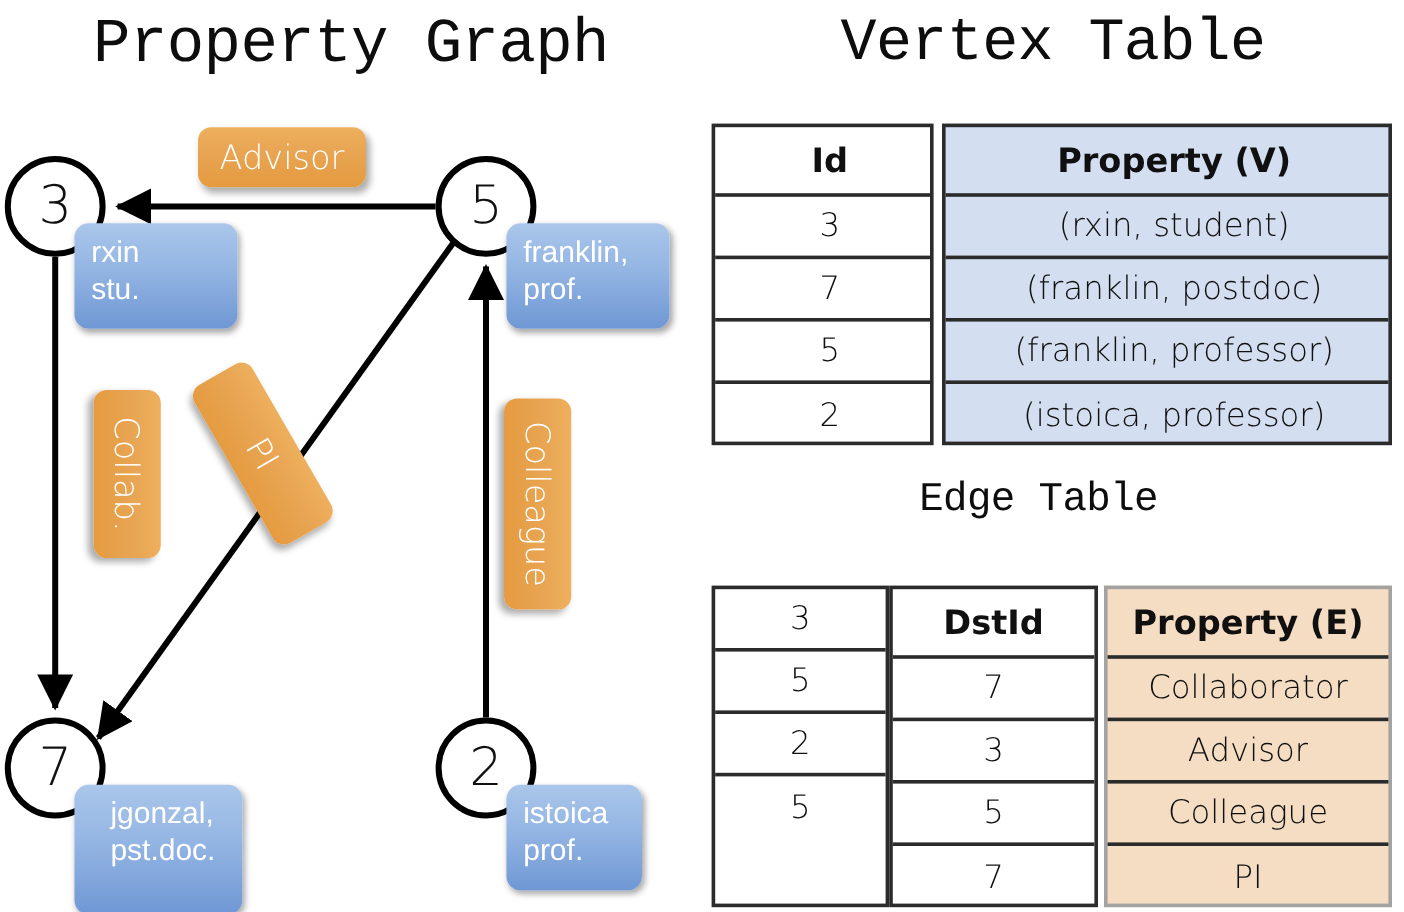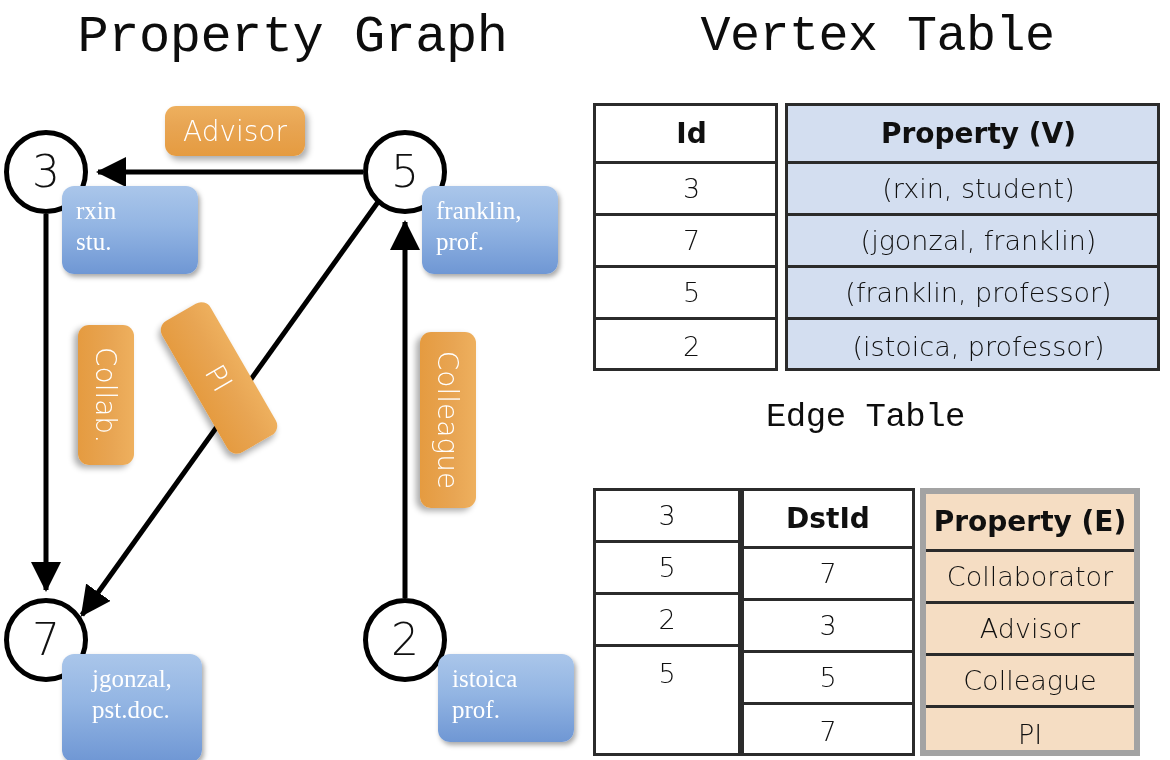--- a/index.html
+++ b/index.html
@@ -76,32 +76,32 @@
   #node-7 { left: 4px;   top: 598px; }
   #node-2 { left: 363px; top: 598px; }
 
   
   .prop-box {
     position: absolute;
     border-radius: 12px;
     background: linear-gradient(180deg, #aac6ea 0%, #93b5e3 45%, #6f97d4 100%);
     box-shadow: 2px 3px 5px rgba(0,0,0,0.35);
     color: #ffffff;
-    font-family: Liberation Serif, serif;
+    font-family: Liberation Sans, sans-serif;
     font-weight: 300;
     font-size: 25px;
     line-height: 1.25;
     padding: 9px 14px;
     box-sizing: border-box;
     z-index: 8;
   }
   #prop-3 { left: 62px;  top: 186px; width: 136px; height: 88px; }
   #prop-5 { left: 422px; top: 186px; width: 136px; height: 88px; }
   #prop-7 { left: 62px;  top: 654px; width: 140px; height: 108px; padding-left: 30px; }
-  #prop-2 { left: 438px; top: 654px; width: 136px; height: 88px; }
+  #prop-2 { left: 422px; top: 654px; width: 113px; height: 88px; }
   .prop-box .line2 { display: block; }
 
   
   .edge-label {
     position: absolute;
     border-radius: 11px;
     background: linear-gradient(180deg, #eeb05e 0%, #e8a553 40%, #e59b40 100%);
     box-shadow: 3px 4px 6px rgba(0,0,0,0.33);
     color: #ffffff;
     font-family: "DejaVu Sans", sans-serif;
@@ -169,22 +169,22 @@
     background: #ffffff;
   }
   #et-dst-col {
     position: absolute; left: 148px; top: 0;
     width: 174px; height: 268px;
     border: 3px solid #2b2b2b; box-sizing: border-box;
     background: #ffffff;
   }
   #et-prop-col {
     position: absolute; left: 327px; top: 0;
-    width: 220px; height: 268px;
-    border: 6px solid #a3a3a3; box-sizing: border-box;
+    width: 240px; height: 268px;
+    border: 3px solid #a3a3a3; box-sizing: border-box;
     background: #f5ddc3;
   }
   #et-src-col .cell, #et-dst-col .cell, #et-prop-col .cell { height: 52px; font-size: 27px; }
   #et-src-col .cell.head, #et-dst-col .cell.head, #et-prop-col .cell.head { height: 58px; font-size: 28px; }
 </style>
 </head>
 <body>
 
 <div class="title" id="title-property-graph">Property Graph</div>
 <div class="title" id="title-vertex-table">Vertex Table</div>
@@ -248,21 +248,21 @@
   <div id="vt-id-col">
     <div class="cell head">Id</div>
     <div class="cell">3</div>
     <div class="cell">7</div>
     <div class="cell">5</div>
     <div class="cell">2</div>
   </div>
   <div id="vt-prop-col">
     <div class="cell head">Property (V)</div>
     <div class="cell">(rxin, student)</div>
-    <div class="cell">(jgonzal, franklin)</div>
+    <div class="cell">(franklin, postdoc)</div>
     <div class="cell">(franklin, professor)</div>
     <div class="cell">(istoica, professor)</div>
   </div>
 </div>
 
 <div id="edge-table">
   <div id="et-src-col">
     <div class="cell">3</div>
     <div class="cell">5</div>
     <div class="cell">2</div>

